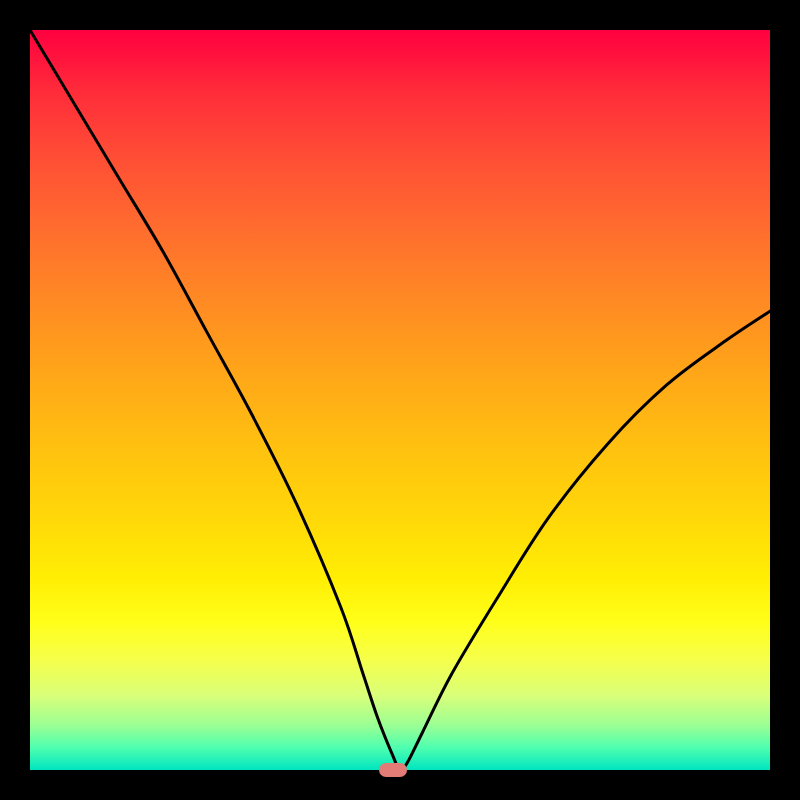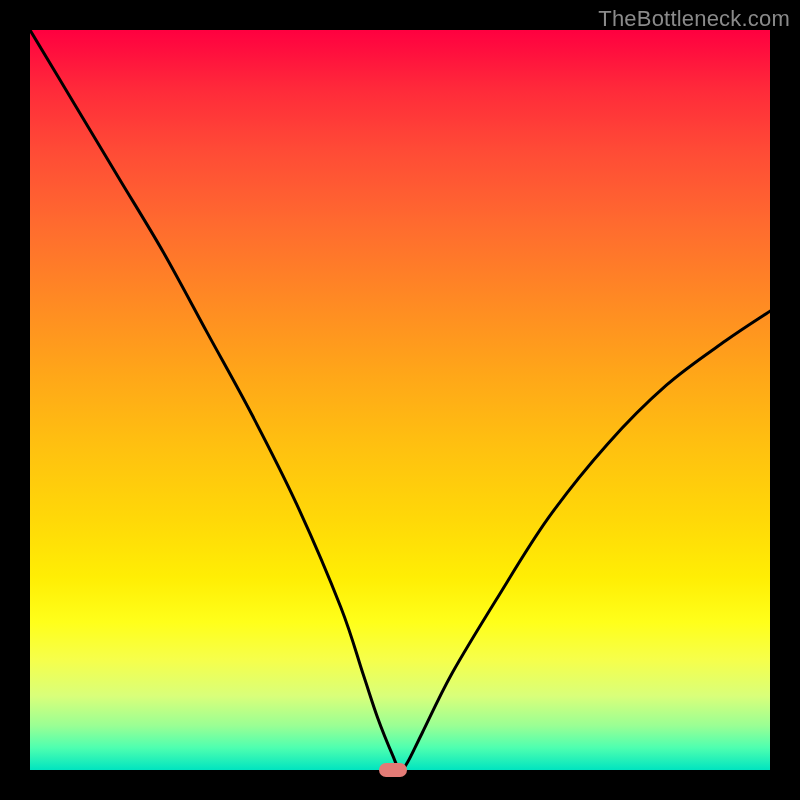--- a/index.html
+++ b/index.html
@@ -63,21 +63,20 @@
     font-weight: 500;
     letter-spacing: 0.2px;
     user-select: none;
   }
 </style>
 </head>
 <body>
 
 <div class="stage">
 
-  <div class="watermark">TheBottleneck.com</div>
 
   <div class="plot-area">
 
     <svg class="curve" viewBox="0 0 740 740" preserveAspectRatio="none">
       <path fill="none" stroke="#000" stroke-width="3" stroke-linecap="round" d="M 0 0 C 7.3999999999999995 12.333333333333334, 29.6 49.33333333333333, 44.4 74 C 59.199999999999996 98.66666666666667, 74 123.33333333333333, 88.8 148 C 103.6 172.66666666666666, 118.39999999999999 196.1, 133.2 222 C 148 247.9, 162.79999999999998 276.2666666666667, 177.6 303.40000000000003 C 192.4 330.53333333333336, 207.2 356.43333333333334, 222 384.8 C 236.8 413.1666666666667, 251.59999999999997 441.53333333333336, 266.4 473.6 C 281.2 505.6666666666667, 299.7 548.8333333333334, 310.8 577.2 C 321.90000000000003 605.5666666666667, 326.83333333333337 625.3, 333 643.8 C 339.16666666666663 662.3, 342.8666666666666 674.6333333333333, 347.79999999999995 688.2 C 352.7333333333333 701.7666666666668, 358.9 716.5666666666667, 362.59999999999997 725.2 C 366.29999999999995 733.8333333333334, 367.5333333333333 738.7666666666667, 370 740 C 372.4666666666667 741.2333333333333, 373.70000000000005 738.7666666666667, 377.40000000000003 732.6 C 381.1 726.4333333333334, 384.80000000000007 717.8, 392.20000000000005 703 C 399.6 688.2, 409.46666666666664 666, 421.79999999999995 643.8 C 434.13333333333327 621.5999999999999, 450.16666666666663 595.6999999999999, 466.2 569.8 C 482.23333333333335 543.9, 499.5 514.3, 518 488.4 C 536.5 462.5, 557.4666666666667 436.59999999999997, 577.2 414.4 C 596.9333333333334 392.2, 616.6666666666666 372.46666666666664, 636.4 355.2 C 656.1333333333333 337.93333333333334, 678.3333333333333 323.1333333333333, 695.5999999999999 310.8 C 712.8666666666666 298.4666666666667, 732.6 286.1333333333333, 740 281.2"></path>
     </svg>
 
     <div class="marker" style="left: 362.6px; top: 740px; background: rgb(227, 123, 118);"></div>
   </div>
 

